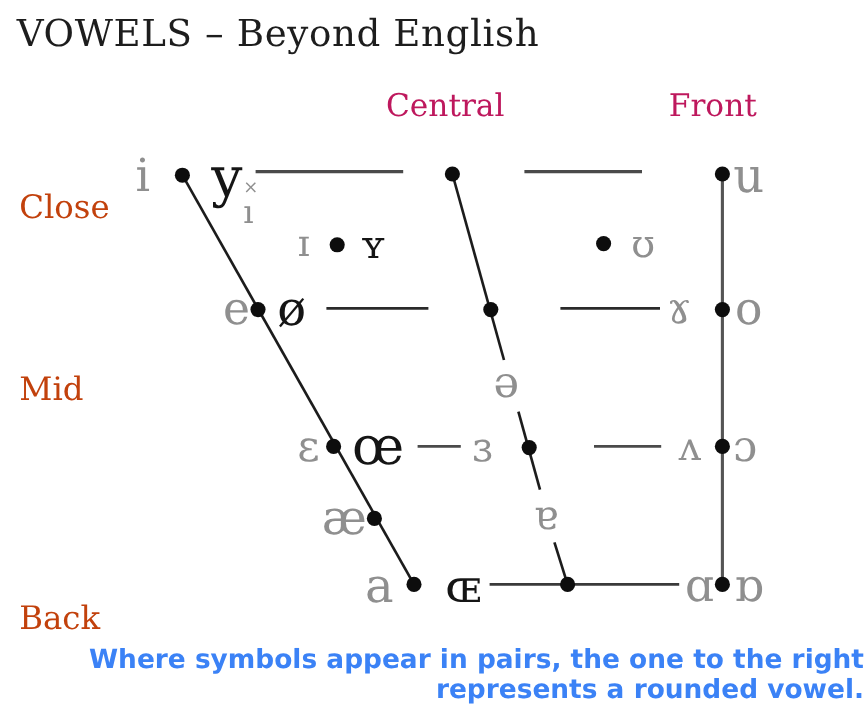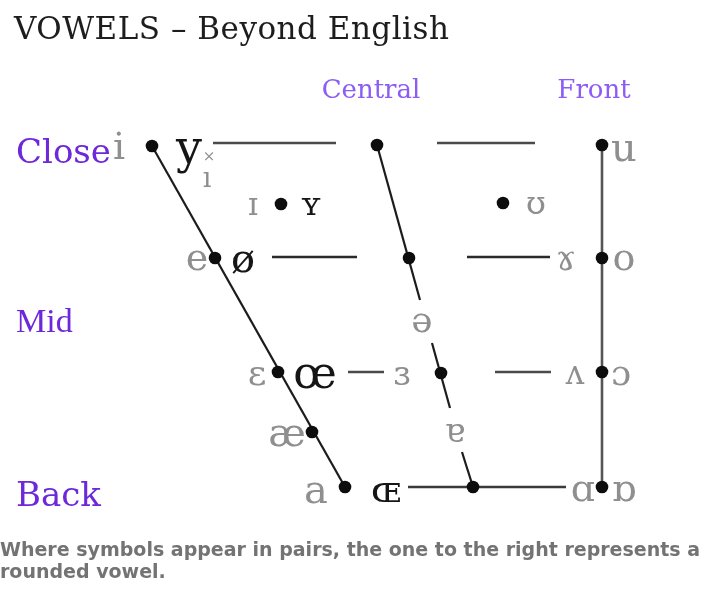--- a/index.html
+++ b/index.html
@@ -4,46 +4,46 @@
 <style>
   html,body{margin:0;padding:0;background:#fff;}
   #stage{
     position:relative;width:720px;height:589px;background:#ffffff;
     overflow:hidden;font-family:"DejaVu Serif", serif;
   }
   .title{
     position:absolute;left:14px;top:10px;font-size:31px;color:#1d1d1d;
     letter-spacing:.5px;
   }
-  .colhead{position:absolute;top:74px;font-size:26px;color:#8b5cf6;transform:translateX(-50%);}
+  .colhead{position:absolute;top:74px;font-size:26px;color:#be185d;transform:translateX(-50%);}
   .colhead.front{color:#a93434;}
-  .rowlab{position:absolute;left:16px;font-size:34px;color:#6d28d9;transform:translateY(-50%);}
+  .rowlab{position:absolute;left:16px;font-size:27px;color:#c2410c;transform:translateY(-50%);margin-top:22px;}
   .sym{
     position:absolute;transform:translate(-50%,-50%);line-height:1;
     white-space:nowrap;color:#8f8f8f;
   }
   .sym.black{color:#151515;}
   svg.lines{position:absolute;left:0;top:0;}
   .caption{
-    position:absolute;left:0;right:0;top:538px;text-align:left;
-    font-family:"DejaVu Sans", sans-serif;font-size:19px;font-weight:600;color:#737373;
+    position:absolute;left:0;right:0;top:538px;text-align:right;
+    font-family:"DejaVu Sans", sans-serif;font-size:22px;font-weight:600;color:#3b82f6;
   }
 </style>
 </head>
 <body>
 
 <div id="stage">
 
   <div class="title">VOWELS – Beyond English</div>
 
   <div class="colhead" style="left:371px;">Central</div>
   <div class="colhead" style="left:594px;">Front</div>
 
   <div class="rowlab" style="top:151px;">Close</div>
-  <div class="rowlab" style="top:321px;font-family:Liberation Serif, serif;">Mid</div>
+  <div class="rowlab" style="top:303px;">Mid</div>
   <div class="rowlab" style="top:494px;">Back</div>
 
   <svg class="lines" width="720" height="589" viewBox="0 0 720 589">
 
     <line x1="152" y1="146" x2="345" y2="487" stroke="#1c1c1c" stroke-width="2.2"></line>
 
     <line x1="377" y1="145" x2="420" y2="300" stroke="#1c1c1c" stroke-width="2.2"></line>
     <line x1="432" y1="343" x2="450" y2="408" stroke="#1c1c1c" stroke-width="2.2"></line>
     <line x1="462" y1="452" x2="473" y2="487" stroke="#1c1c1c" stroke-width="2.2"></line>
 

